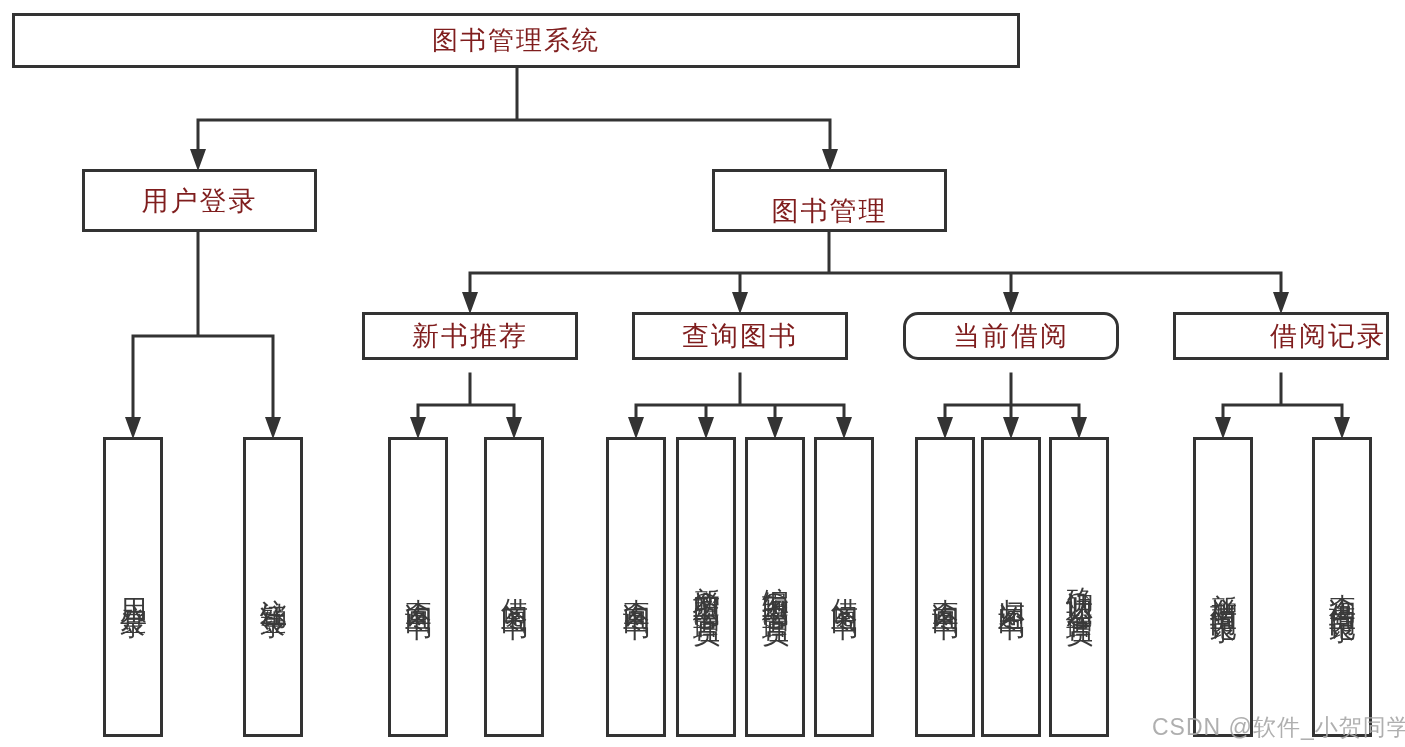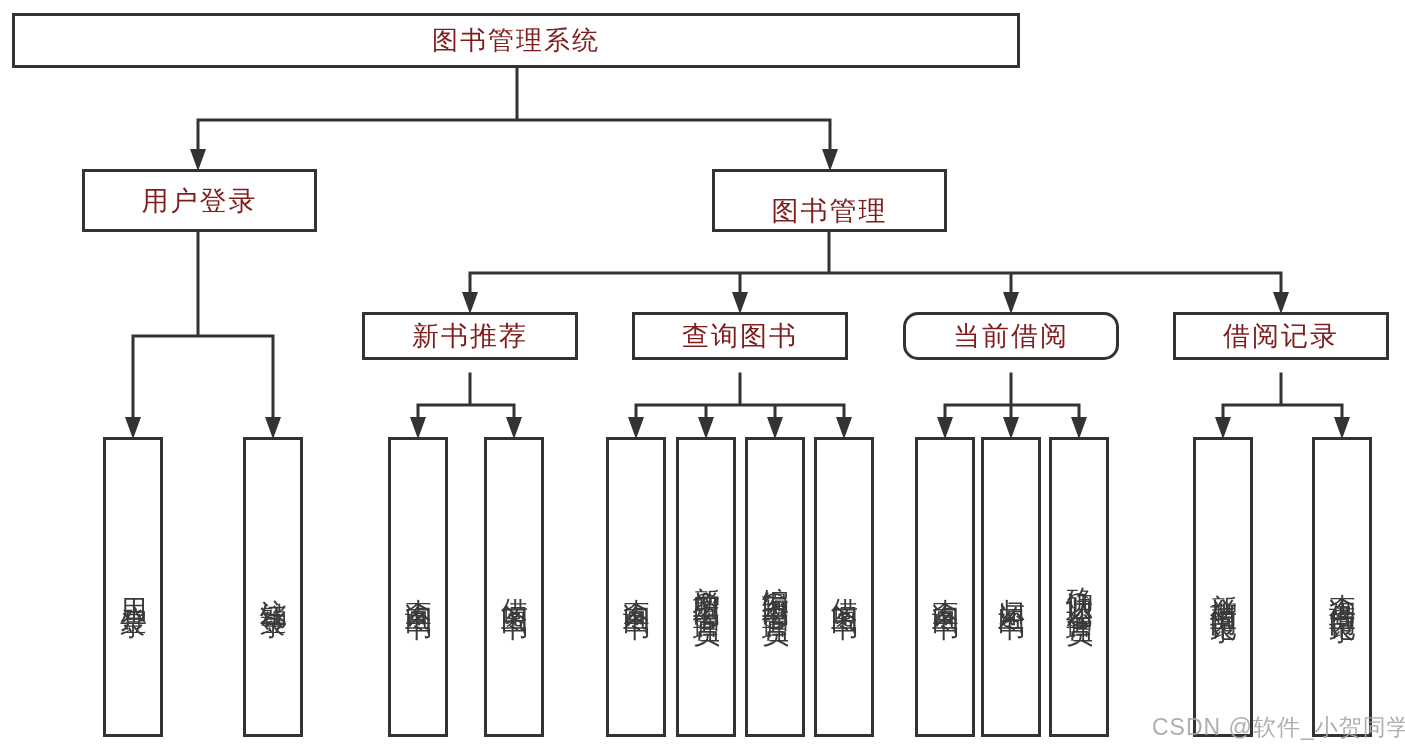--- a/index.html
+++ b/index.html
@@ -92,21 +92,21 @@
 
   <div class="hbox lvl3" style="left:362px;">
     <span>新书推荐</span>
   </div>
   <div class="hbox lvl3" style="left:632px;">
     <span>查询图书</span>
   </div>
   <div class="hbox lvl3" style="left:903px;border-radius:15px;">
     <span>当前借阅</span>
   </div>
-  <div class="hbox lvl3" style="left:1173px;">
+  <div class="hbox lvl3" style="left:1173px;justify-content:flex-end;">
     <span>借阅记录</span>
   </div>
 
   <div class="vbox" style="left:103px;">
     <span class="vtext">用户登录</span>
   </div>
   <div class="vbox" style="left:243px;">
     <span class="vtext">注销登录</span>
   </div>
 

